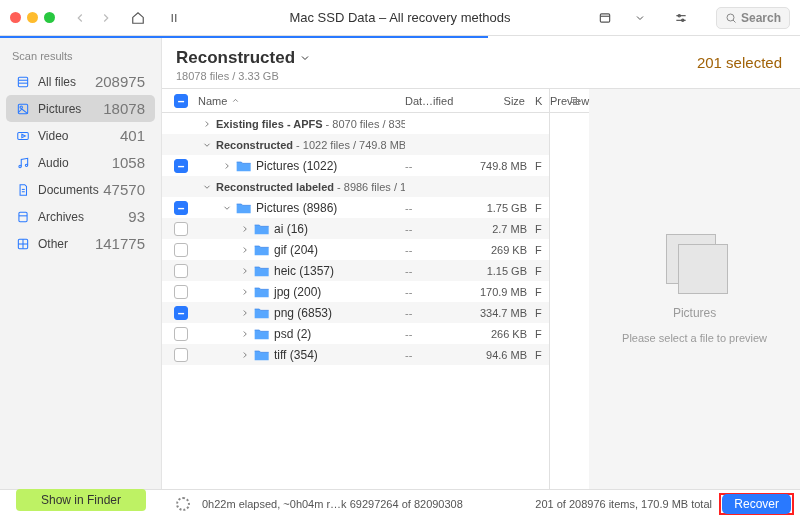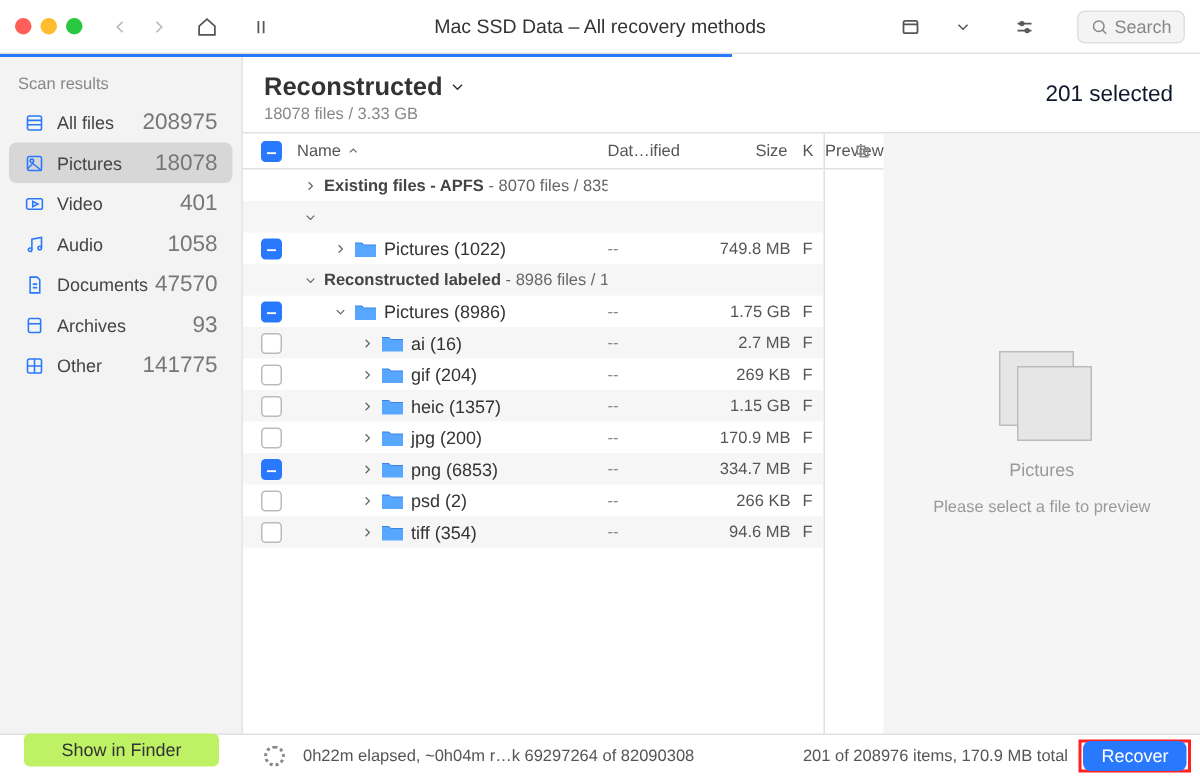--- a/index.html
+++ b/index.html
@@ -8,40 +8,40 @@
   .traffic { display:flex; gap:6px; margin-right:14px; }
   .dot { width:11px; height:11px; border-radius:50%; }
   .dot.red { background:#ff5f57; }
   .dot.yellow { background:#febc2e; }
   .dot.green { background:#28c840; }
   .tb-btn { width:22px; height:24px; display:flex; align-items:center; justify-content:center; color:#555; border-radius:4px; }
   .tb-btn svg { width:14px; height:14px; stroke:currentColor; fill:none; stroke-width:2; }
   .tb-btn.disabled { color:#bbb; }
   .tb-group { display:flex; gap:4px; align-items:center; }
   .title { position:absolute; left:50%; transform:translateX(-50%); font-size:13px; color:#333; }
-  .right-tools { display:flex; gap:24px; align-items:center; }
+  .right-tools { display:flex; gap:24px; align-items:center;font-weight:bold; }
   .search-box { display:flex; align-items:center; gap:4px; background:#f4f4f4; border:1px solid #e0e0e0; border-radius:5px; padding:3px 8px; color:#888; font-size:12px; }
   .search-box svg { width:12px; height:12px; stroke:#888; fill:none; stroke-width:2; }
   .spacer { flex:1; }
   .progressbar { height:2px; background:linear-gradient(to right,#2979ff 0%,#2979ff 61%, transparent 61%); }
   .main { display:flex; height:calc(100% - 36px - 2px - 28px); }
   .sidebar { width:162px; background:#f3f3f3; border-right:1px solid #e4e4e4; padding:8px 0; }
   .sb-title { font-size:11px; color:#888; padding:4px 12px 6px; }
   .sb-item { display:flex; align-items:center; padding:5px 10px; margin:0 6px; border-radius:5px; color:#444; }
   .sb-item.active { background:#d7d7d7; }
   .sb-item svg { width:14px; height:14px; margin-right:8px; fill:none; stroke:#2979ff; stroke-width:1.8; }
   .sb-label { flex:1; font-size:12px; }
   .sb-count { color:#777; font-size:15px; }
   .show-finder { position:absolute; bottom:6px; left:16px; width:130px; height:22px; background:#bef264; border-radius:4px; display:flex; align-items:center; justify-content:center; font-size:12px; color:#333; }
   .content { flex:1; display:flex; flex-direction:column; min-width:0; }
   .header { padding:10px 14px 6px; }
   .header h2 { font-size:17px; font-weight:600; display:inline-flex; align-items:center; gap:4px; }
   .header h2 svg { width:12px; height:12px; stroke:#333; fill:none; stroke-width:2; }
   .header .sub { font-size:11px; color:#888; margin-top:2px; }
-  .selected-count { position:absolute; right:18px; top:54px; font-size:15px; color:#0f172a; }
+  .selected-count { position:absolute; right:18px; top:54px; font-size:15px; color:#a16207; }
   .split { flex:1; display:flex; border-top:1px solid #e0e0e0; min-height:0; }
   .filecol { flex:1; min-width:0; border-right:1px solid #e0e0e0; overflow:hidden; display:flex; flex-direction:column; }
   .colheader { display:flex; align-items:center; height:24px; border-bottom:1px solid #e0e0e0; font-size:11px; color:#555; padding-left:8px; }
   .ch-check { width:22px; display:flex; align-items:center; justify-content:center; }
   .ch-name { flex:1; padding-left:6px; display:flex; align-items:center; gap:4px;}
   .ch-date { width:60px; }
   .ch-size { width:70px; text-align:right; padding-right:10px; }
   .ch-k { width:14px; }
   .rows { flex:1; overflow:auto; }
   .row { display:flex; align-items:center; height:21px; font-size:12px; color:#333; padding-left:8px; }
@@ -252,20 +252,21 @@
               <div class="k"></div>
             </div>
             <div class="row stripe">
               <div class="chk">
                 <div style="width:14px"></div>
               </div>
               <div class="name indent1">
                 <svg class="chevron" viewBox="0 0 24 24">
                   <polyline points="6 9 12 15 18 9"></polyline>
                 </svg>
+                <span class="grp"><b style="color:#444">Reconstructed</b> - 1022 files / 749.8 MB</span>
               </div>
               <div class="date"></div>
               <div class="size"></div>
               <div class="k"></div>
             </div>
             <div class="row">
               <div class="chk">
                 <div class="checkbox mixed"></div>
               </div>
               <div class="name indent2">

